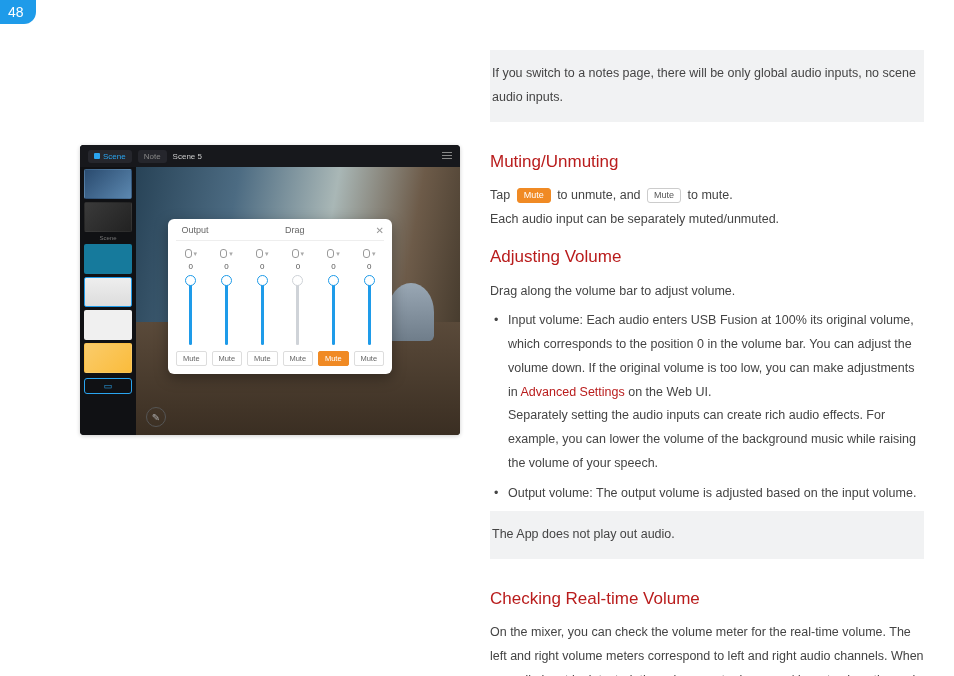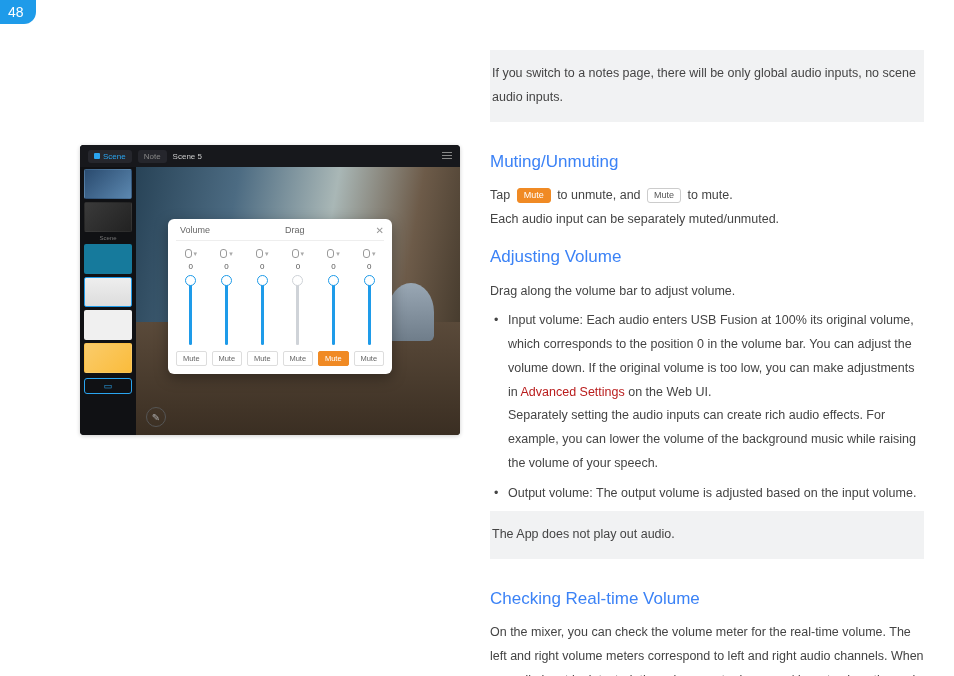--- a/index.html
+++ b/index.html
@@ -30,21 +30,21 @@
   .right-col { flex: 1; font-size: 12.5px; line-height: 1.9; color: #444; }
 
   .note-box {
     background: #f1f2f3;
     padding: 12px 2px;
     margin-bottom: 24px;
     font-size: 12.5px;
     line-height: 1.9;
   }
   h3.section {
-    color: #3b82f6;
+    color: #b91c1c;
     font-weight: 400;
     font-size: 17px;
     margin: 10px 0 6px;
   }
   .inline-chip {
     display: inline-block;
     border: 1px solid #ccc;
     border-radius: 3px;
     font-size: 9px;
     padding: 1px 6px;
@@ -171,21 +171,21 @@
       <div class="stage">
         <div class="desk"></div>
         <div class="person p1"></div>
         <div class="person p2"></div>
         <div class="person p3"></div>
         <div class="round-btn">✎</div>
       </div>
 
       <div class="mixer">
         <div class="mixer-head">
-          <div class="h-out">Volume</div>
+          <div class="h-out">Output</div>
           <div class="h-in">Drag</div>
           <div class="mixer-close">✕</div>
         </div>
         <div class="sliders" id="sliders-row">
             <div class="sl">
               <div class="sl-top">
                 <span class="mic"></span>
                 <span class="arrow">▾</span>
               </div>
               <div class="sl-val">0</div>

